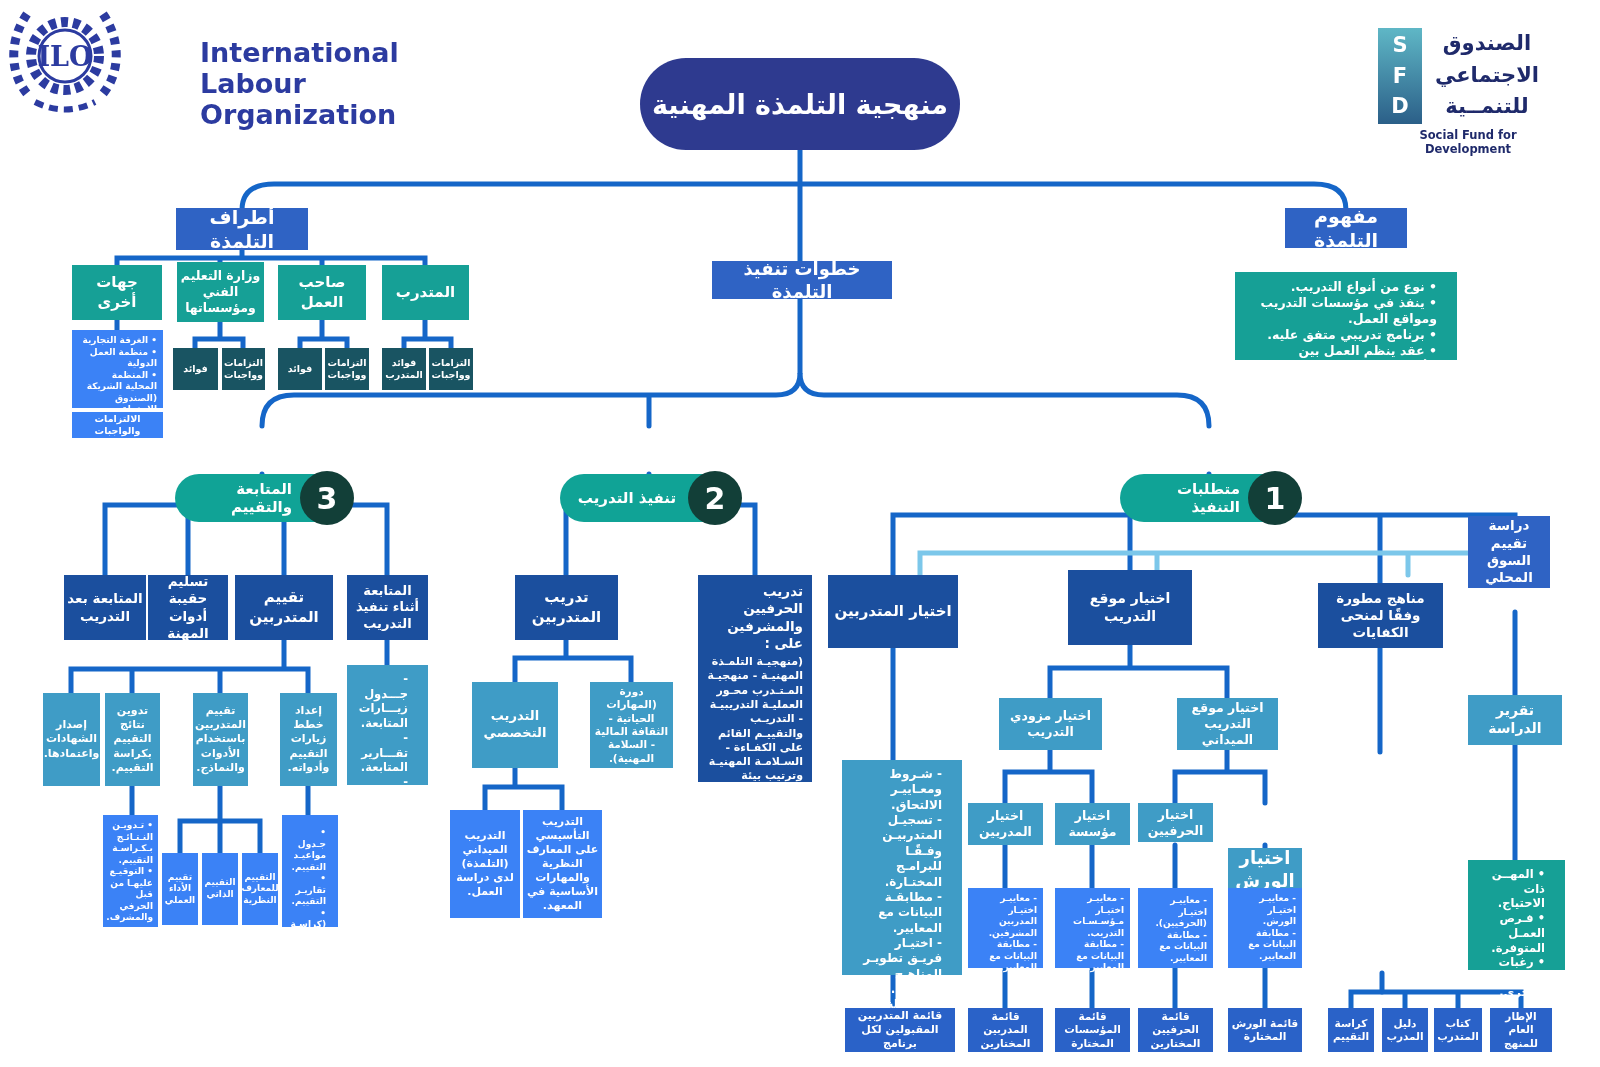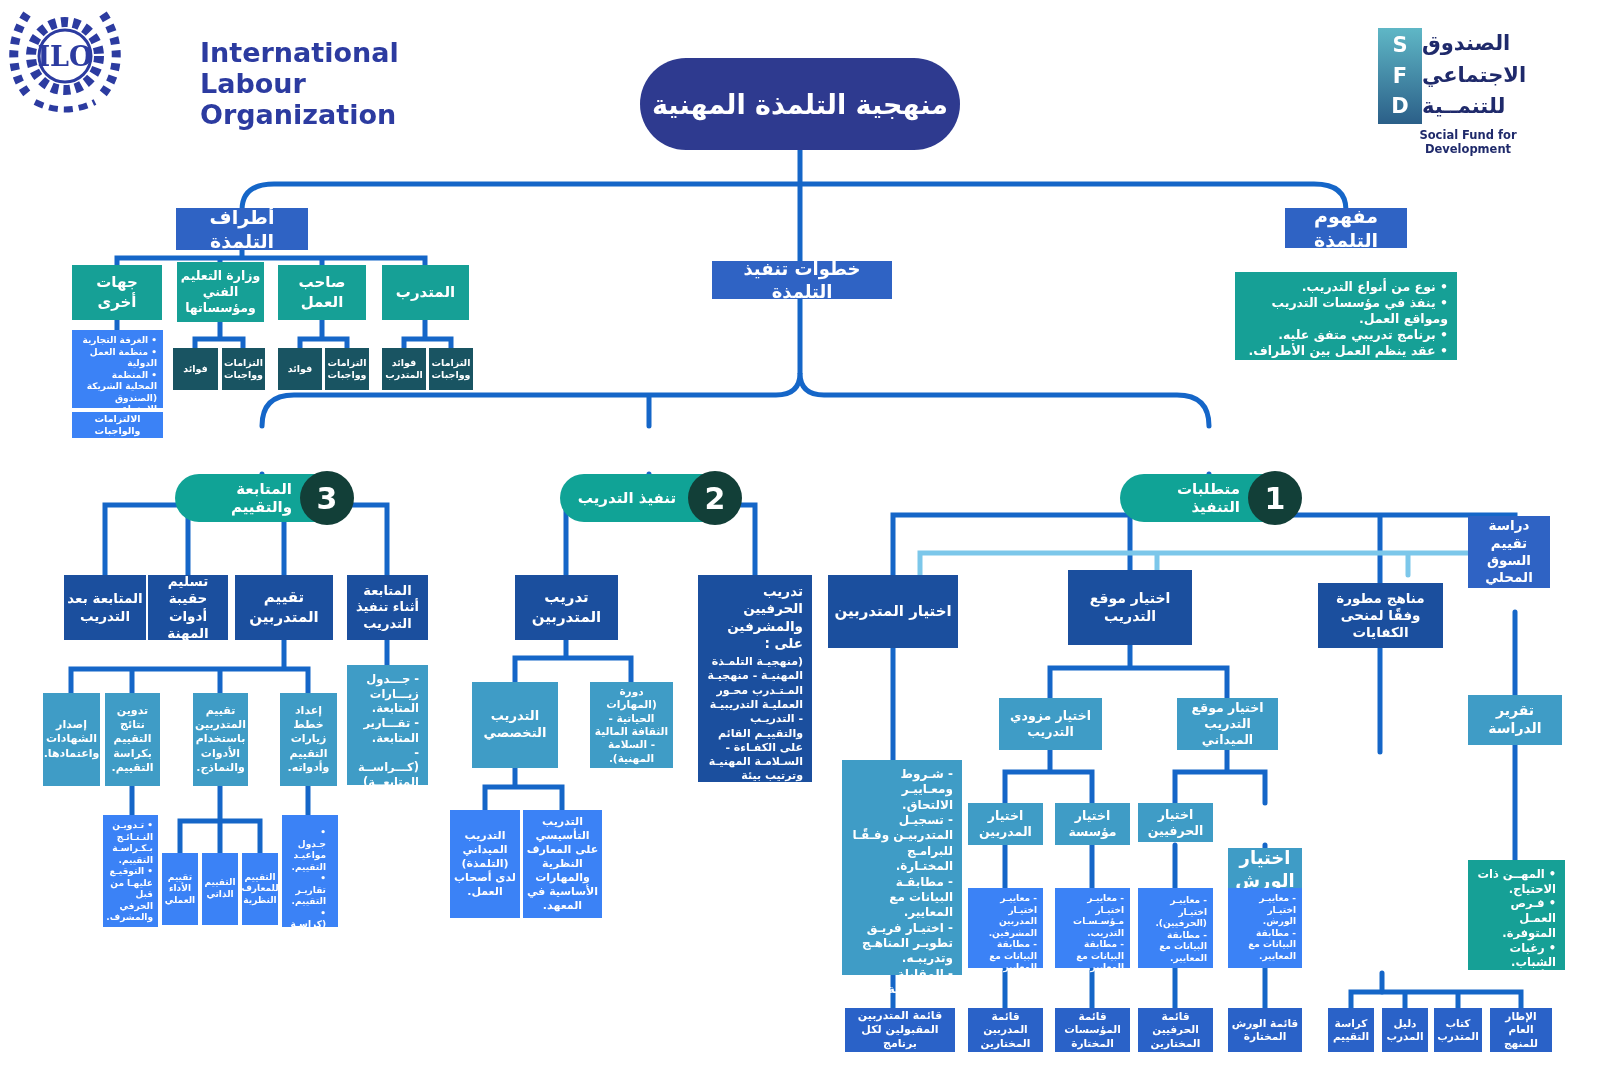--- a/index.html
+++ b/index.html
@@ -1,21 +1,21 @@
 <!DOCTYPE html>
 <html lang="ar"><head>
 <meta charset="utf-8">
 <style>
   html,body{margin:0;padding:0;background:#fff;}
   .canvas{position:relative;width:1600px;height:1067px;background:#fff;overflow:hidden;
           font-family:"DejaVu Sans",sans-serif;}
   svg.wires{position:absolute;left:0;top:0;z-index:0;}
   .bx{position:absolute;box-sizing:border-box;display:flex;align-items:center;justify-content:center;
       color:#fff;font-weight:700;text-align:center;direction:rtl;line-height:1.28;z-index:2;padding:3px;}
-  .pre{display:block;white-space:pre-line;text-align:right;padding:7px 9px;}
+  .pre{display:block;white-space:pre-line;text-align:right;padding:7px 20px;}
   .blue{background:#2f63c4;}
   .lstblue{background:#2a62c8;}
   .teal{background:#16a096;}
   .dteal{background:#195462;}
   .dgreen{background:#3b82f6;}
   .dblue{background:#1b4f9e;}
   .lblue{background:#3f9cc6;}
   .cap{position:absolute;height:48px;background:#10a396;border-radius:24px;color:#fff;z-index:2;margin-top:48px;}
   .cap-label{position:absolute;left:14px;right:58px;top:0;bottom:0;display:flex;align-items:center;
              justify-content:center;font-weight:700;font-size:15px;direction:rtl;}
@@ -25,21 +25,21 @@
   .title-cap{position:absolute;left:640px;top:58px;width:320px;height:92px;background:#2e3a8f;
              border-radius:46px;display:flex;align-items:center;justify-content:center;color:#fff;
              font-size:27px;font-weight:700;direction:rtl;z-index:2;}
   .ilo-name{position:absolute;left:200px;top:38px;width:190px;color:#2c3ba0;font-weight:700;
             font-size:27px;line-height:1.14;white-space:pre-line;z-index:2;}
   .sfd{position:absolute;left:1378px;top:28px;width:180px;z-index:2;}
   .sfd-row{display:flex;direction:ltr;align-items:stretch;}
   .sfd-block{width:44px;height:96px;background:linear-gradient(180deg,#5fb7c6,#2b5f88);
              display:flex;flex-direction:column;align-items:center;justify-content:center;
              color:#fff;font-weight:700;font-size:21px;line-height:1.45;}
-  .sfd-ar{flex:1;text-align:left;direction:rtl;color:#1f2a6b;font-weight:700;font-size:21px;
+  .sfd-ar{flex:1;text-align:center;direction:rtl;color:#1f2a6b;font-weight:700;font-size:21px;
           line-height:1.5;padding-right:6px;}
   .sfd-en{margin-top:4px;text-align:center;color:#1f2a6b;font-weight:700;font-size:11.5px;direction:ltr;}
   .two .hd{font-size:13.5px;margin-bottom:3px;}
   .two .bd{font-size:11px;line-height:1.3;}
 </style>
 </head>
 <body>
 
 <div class="canvas">
 
@@ -166,21 +166,21 @@
 • (كراسـة التقييم).</div>
 
   <div class="bx dblue" style="left:515px;top:575px;width:103px;height:65px;font-size:15px">تدريب المتدربين</div>
   <div class="bx dblue two" style="left:698px;top:575px;width:114px;height:207px;flex-direction:column;justify-content:flex-start;padding:8px 9px;text-align:right">
     <div class="hd">تدريب الحرفيين والمشرفين على :</div>
     <div class="bd">(منهجيـة التلمـذة المهنيـة - منهجيـة المـتـدرب محـور العمليـة التدريبيـة - التدريـب والتقييـم القائم على الكفـاءة - السـلامـة المهنيـة وترتيب بيئة العمل).</div>
   </div>
   <div class="bx lblue" style="left:472px;top:682px;width:86px;height:86px;font-size:13px">التدريب التخصصي</div>
   <div class="bx lblue" style="left:590px;top:682px;width:83px;height:86px;font-size:10.5px;white-space:pre-line">دورة
 (المهارات الحياتية - الثقافة المالية - السلامة المهنية).</div>
-  <div class="bx dgreen" style="left:450px;top:810px;width:70px;height:108px;font-size:11px">التدريب الميداني (التلمذة) لدى أصحاب العمل.</div>
+  <div class="bx dgreen" style="left:450px;top:810px;width:70px;height:108px;font-size:11px">التدريب الميداني (التلمذة) لدى دراسة العمل.</div>
   <div class="bx dgreen" style="left:523px;top:810px;width:79px;height:108px;font-size:11px">التدريب التأسيسي على المعارف النظرية والمهارات الأساسية في المعهد.</div>
 
   <div class="bx dblue" style="left:828px;top:575px;width:130px;height:73px;font-size:15px">اختيار المتدربين</div>
   <div class="bx dblue" style="left:1068px;top:570px;width:124px;height:75px;font-size:14px">اختيار موقع التدريب</div>
   <div class="bx dblue" style="left:1318px;top:583px;width:125px;height:65px;font-size:13.5px">مناهج مطورة وفقًا لمنحى الكفايات</div>
   <div class="bx blue" style="left:1468px;top:516px;width:82px;height:72px;font-size:13.5px">دراسة تقييم السوق المحلي</div>
   <div class="bx lblue pre" style="left:842px;top:760px;width:120px;height:215px;font-size:12px">- شـروط ومعـاييـر الالتحاق.
 - تسجيـل المتدربيـن وفـقًـا للبرامـج المختـارة.
 - مطابقـة البيانات مع المعايير.
 - اختيـار فريـق تطويـر المناهـج وتدريبـه.

